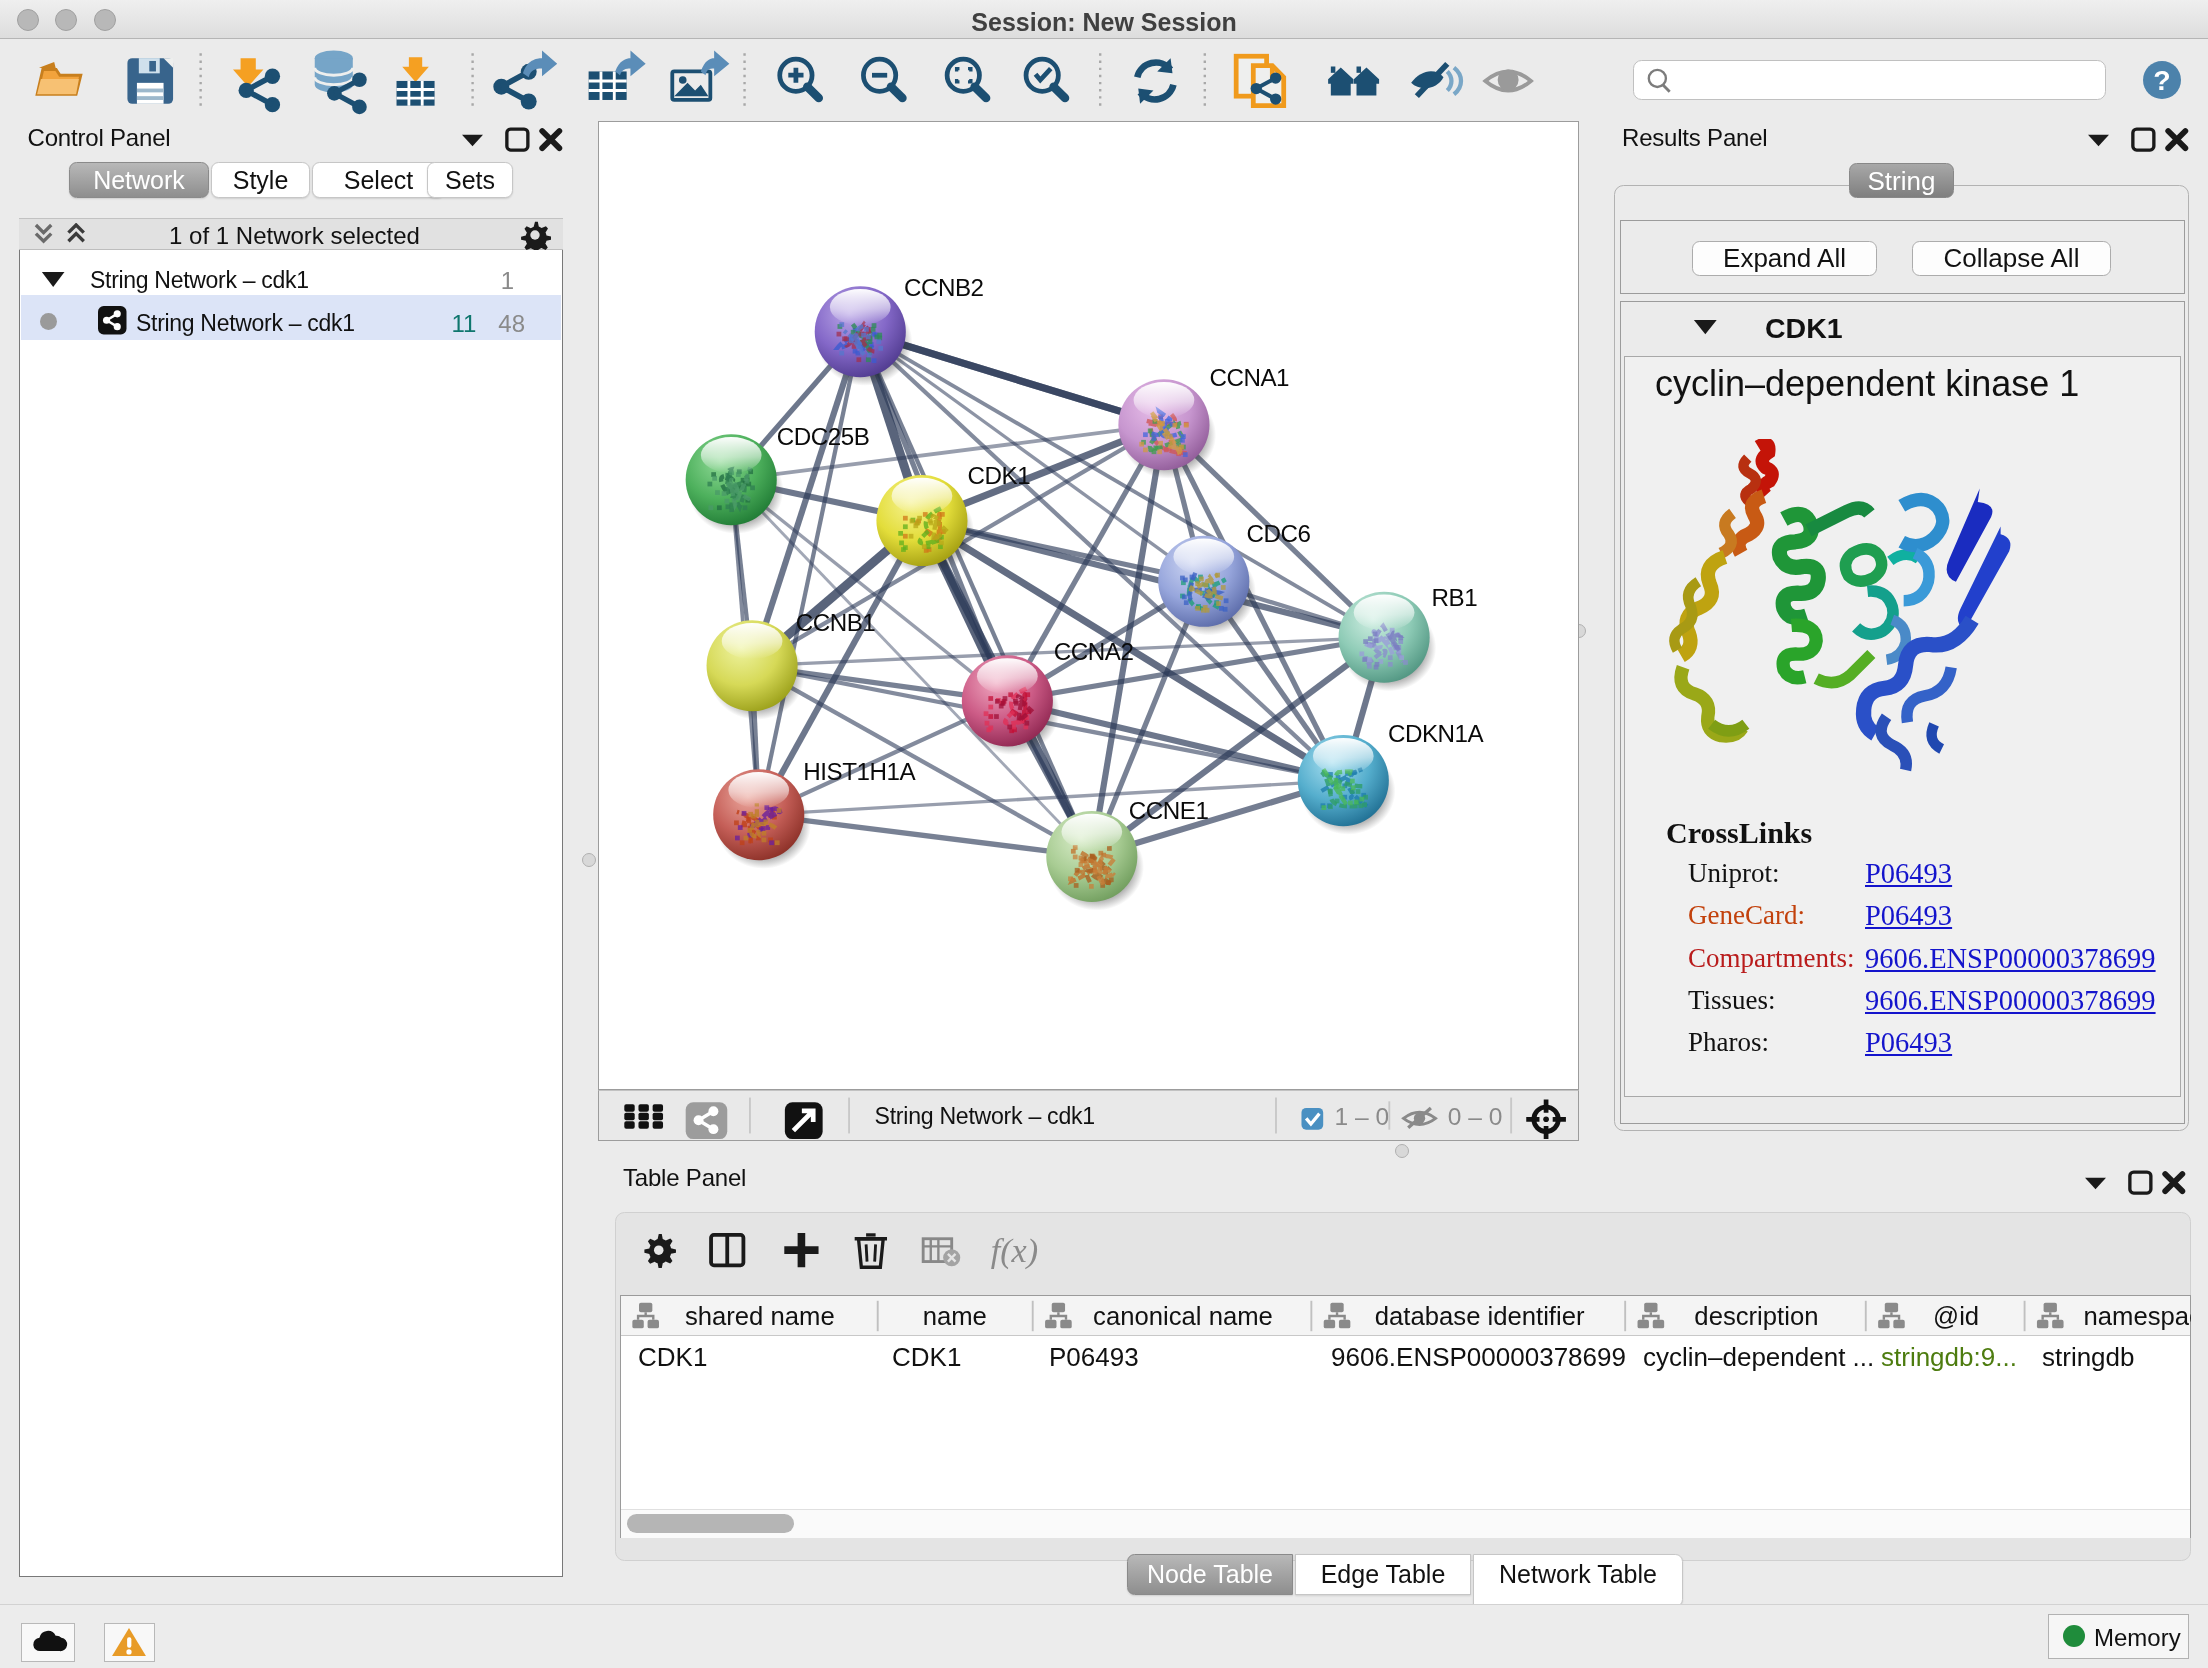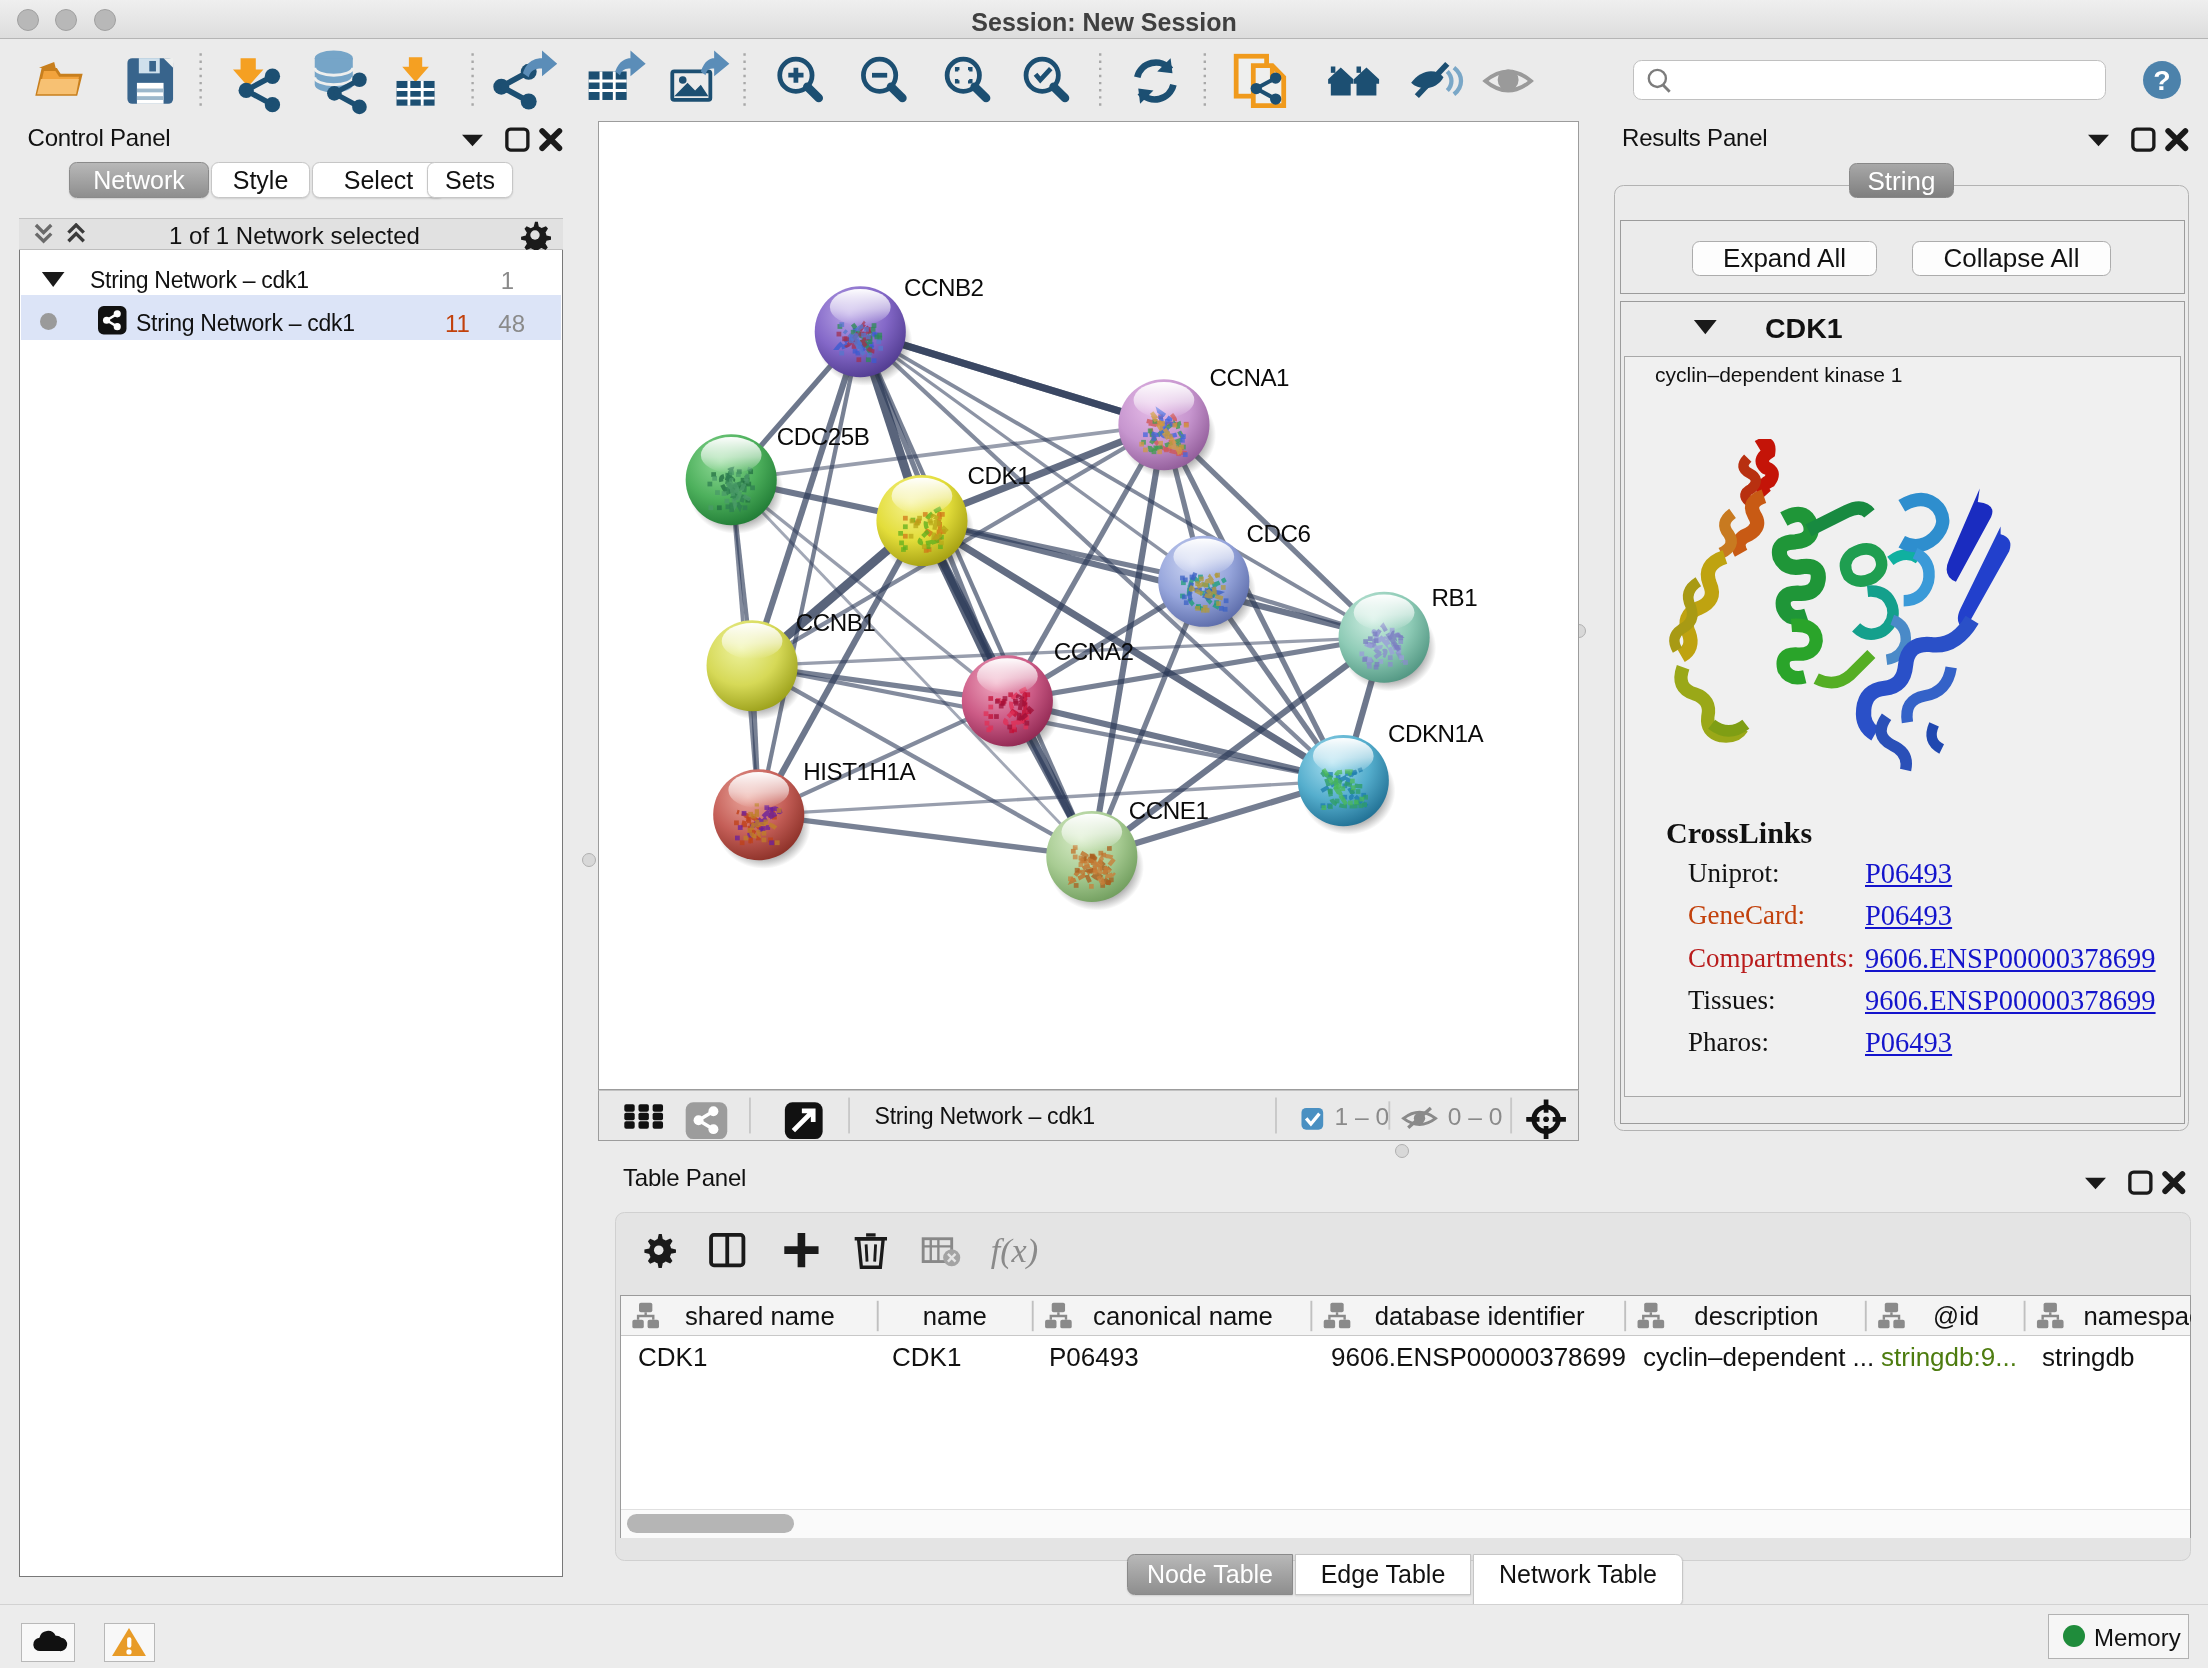--- a/index.html
+++ b/index.html
@@ -205,21 +205,21 @@
 <svg class="abs" style="left:98px;top:306px;" width="28.5" height="28.5" viewBox="0 0 30 30">
     <rect x="0" y="0" width="30" height="30" rx="6" fill="#111"></rect>
     <g transform="translate(15,15) scale(0.75)" fill="#fff">
       <circle cx="-8" cy="0" r="5"></circle>
       <circle cx="7" cy="-9" r="5"></circle>
       <circle cx="7" cy="9" r="5"></circle>
       <path d="M-8 0 L7 -9 M-8 0 L7 9" stroke="#fff" stroke-width="3.5"></path>
     </g>
   </svg>
 <div class="abs" style="left:136px;top:310px;font-size:23px;letter-spacing:-0.3px;color:#111;">String Network – cdk1</div>
-<div class="abs" style="left:445px;top:310px;width:38px;text-align:left;font-size:24px;color:#c2410c;">11</div>
+<div class="abs" style="left:445px;top:310px;width:38px;text-align:center;font-size:24px;color:#0f766e;">11</div>
 <div class="abs" style="left:487px;top:310px;width:38px;text-align:right;font-size:24px;color:#8a8a8a;">48</div>
 <div class="abs" style="left:582px;top:853px;width:14.3px;height:14.3px;border-radius:50%;background:#d8d8d8;border:1px solid #b0b0b0;"></div>
 <div class="abs" style="left:1572px;top:624px;width:14.3px;height:14.3px;border-radius:50%;background:#d8d8d8;border:1px solid #b0b0b0;"></div>
 <div class="abs" style="left:1395px;top:1144px;width:14.3px;height:14.3px;border-radius:50%;background:#d8d8d8;border:1px solid #b0b0b0;"></div>
 <svg class="abs" style="left:598px;top:121px;background:#fff;border:1px solid #9c9c9c;" width="981" height="969" viewBox="0 0 1031 1019">
     <defs>
       <radialGradient id="gCCNB2" cx="0.38" cy="0.3" r="0.75">
         <stop offset="0" stop-color="#b9a5e6"></stop>
         <stop offset="0.55" stop-color="#8468c8"></stop>
         <stop offset="1" stop-color="#4f3a8e"></stop>
@@ -750,21 +750,21 @@
 <div class="abs" style="left:1849px;top:163px;width:105px;height:35px;background:linear-gradient(#a8a8a8,#7f7f7f);border:1px solid #888;border-radius:7.6px;color:#fff;font-size:26px;text-align:center;line-height:34px;">String</div>
 <div class="abs" style="left:1620px;top:220px;width:565px;height:74px;background:#ebebeb;border:1.9px solid #9b9b9b;"></div>
 <div class="btn" style="left:1692px;top:241px;width:185px;height:35px;line-height:32px;">Expand All</div>
 <div class="btn" style="left:1912px;top:241px;width:199px;height:35px;line-height:32px;">Collapse All</div>
 <div class="abs" style="left:1620px;top:301px;width:565px;height:823px;background:#ebebeb;border:1.9px solid #9b9b9b;"></div>
 <svg class="abs" style="left:1692px;top:318px;" width="28.5" height="21" viewBox="0 0 30 22">
     <path d="M2 2 L26 2 L14 17 Z" fill="#1a1a1a"></path>
   </svg>
 <div class="abs" style="left:1765px;top:312px;font-size:28.5px;font-weight:bold;color:#111;">CDK1</div>
 <div class="abs" style="left:1624px;top:356px;width:557px;height:741px;background:#f0f0f0;border:1px solid #a8a8a8;"></div>
-<div class="abs" style="left:1655px;top:363px;font-size:21px;color:#111;">cyclin–dependent kinase 1</div>
+<div class="abs" style="left:1655px;top:363px;font-size:36px;color:#111;">cyclin–dependent kinase 1</div>
 <svg class="abs" style="left:1666px;top:439px;" width="366" height="333" viewBox="0 0 385 350">
     <path d="M97 8 q13 -8 11 6 q-12 8 -3 16 q11 4 4 14 q-12 6 -4 15" fill="none" stroke="#c41408" stroke-width="14"></path>
     <path d="M86 20 q-10 10 2 16 q12 6 2 16 q-12 6 -2 14" fill="none" stroke="#b83010" stroke-width="11"></path>
     <path d="M103 60 q-18 6 -10 20 q8 12 -6 20 q-16 6 -8 20" fill="none" stroke="#c85a14" stroke-width="15"></path>
     <path d="M70 78 q-14 10 -4 22 q8 12 -8 20" fill="none" stroke="#c87a20" stroke-width="12"></path>
     <path d="M62 124 q-24 8 -16 28 q8 18 -12 26 q-18 8 -10 26 q6 16 -8 24" fill="none" stroke="#bfa310" stroke-width="15"></path>
     <path d="M34 150 q-16 10 -8 26 q6 16 -10 24 q-12 8 -4 22" fill="none" stroke="#a89a14" stroke-width="11"></path>
     <path d="M18 240 q-8 22 12 28 q18 6 14 24 q-2 16 14 20 q16 2 22 -8" fill="none" stroke="#9aa818" stroke-width="14"></path>
     <path d="M48 300 q18 14 36 0" fill="none" stroke="#7f9e14" stroke-width="12"></path>
     <path d="M124 84 q22 -12 28 6 q4 16 -16 18 q-20 0 -16 16 q6 14 24 10 q18 -2 16 14 q-2 16 -22 14 q-18 0 -14 16 q6 14 24 8" fill="none" stroke="#1f9638" stroke-width="16"></path>

